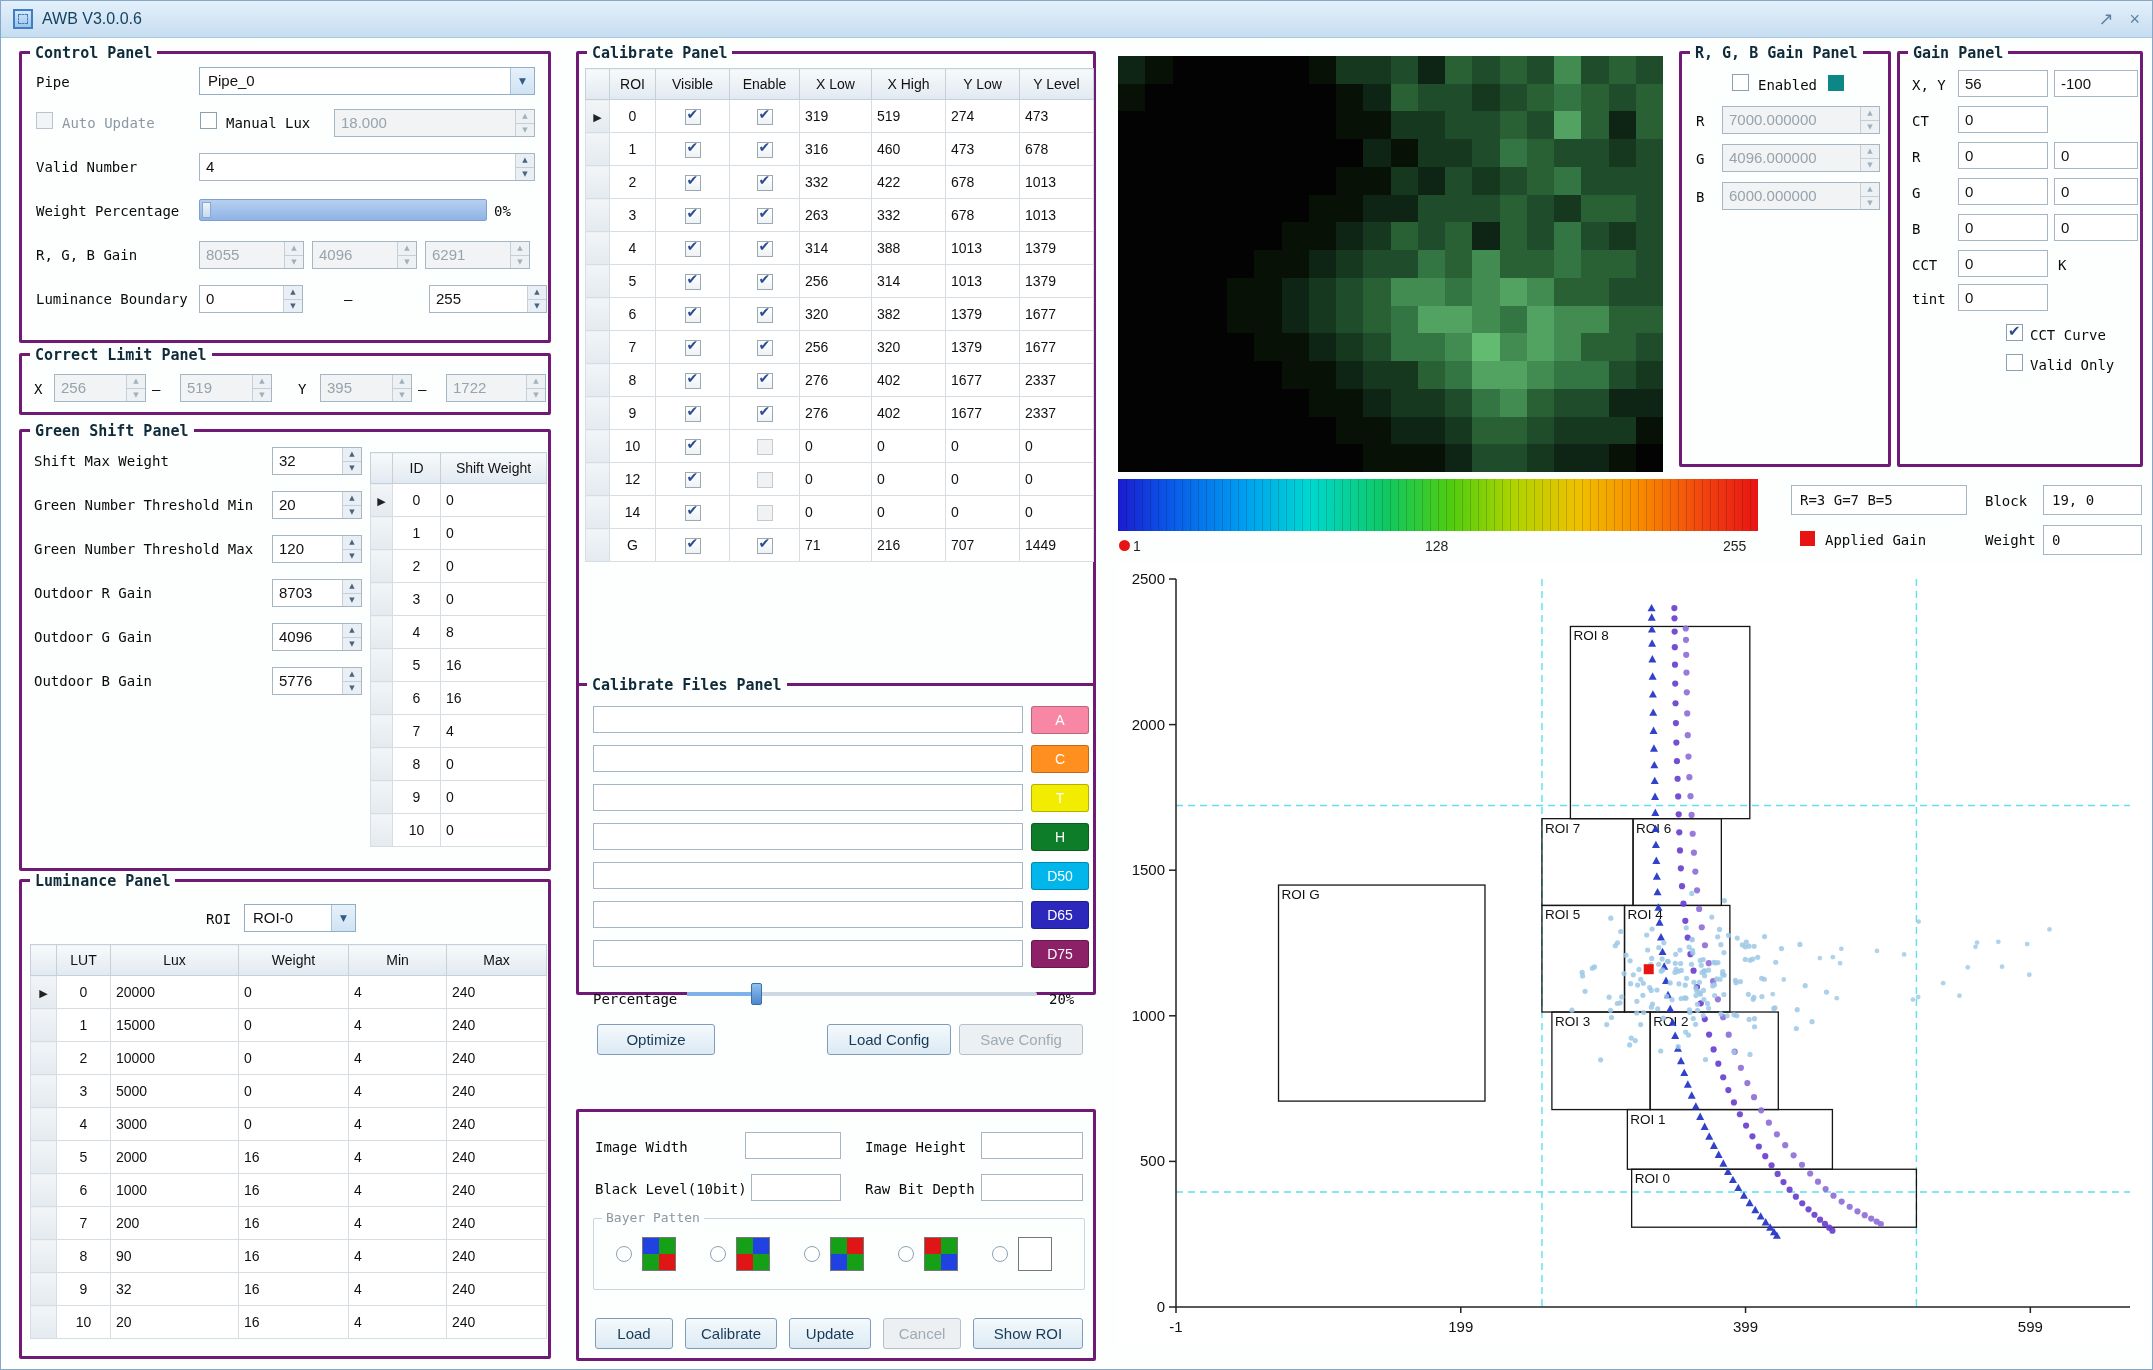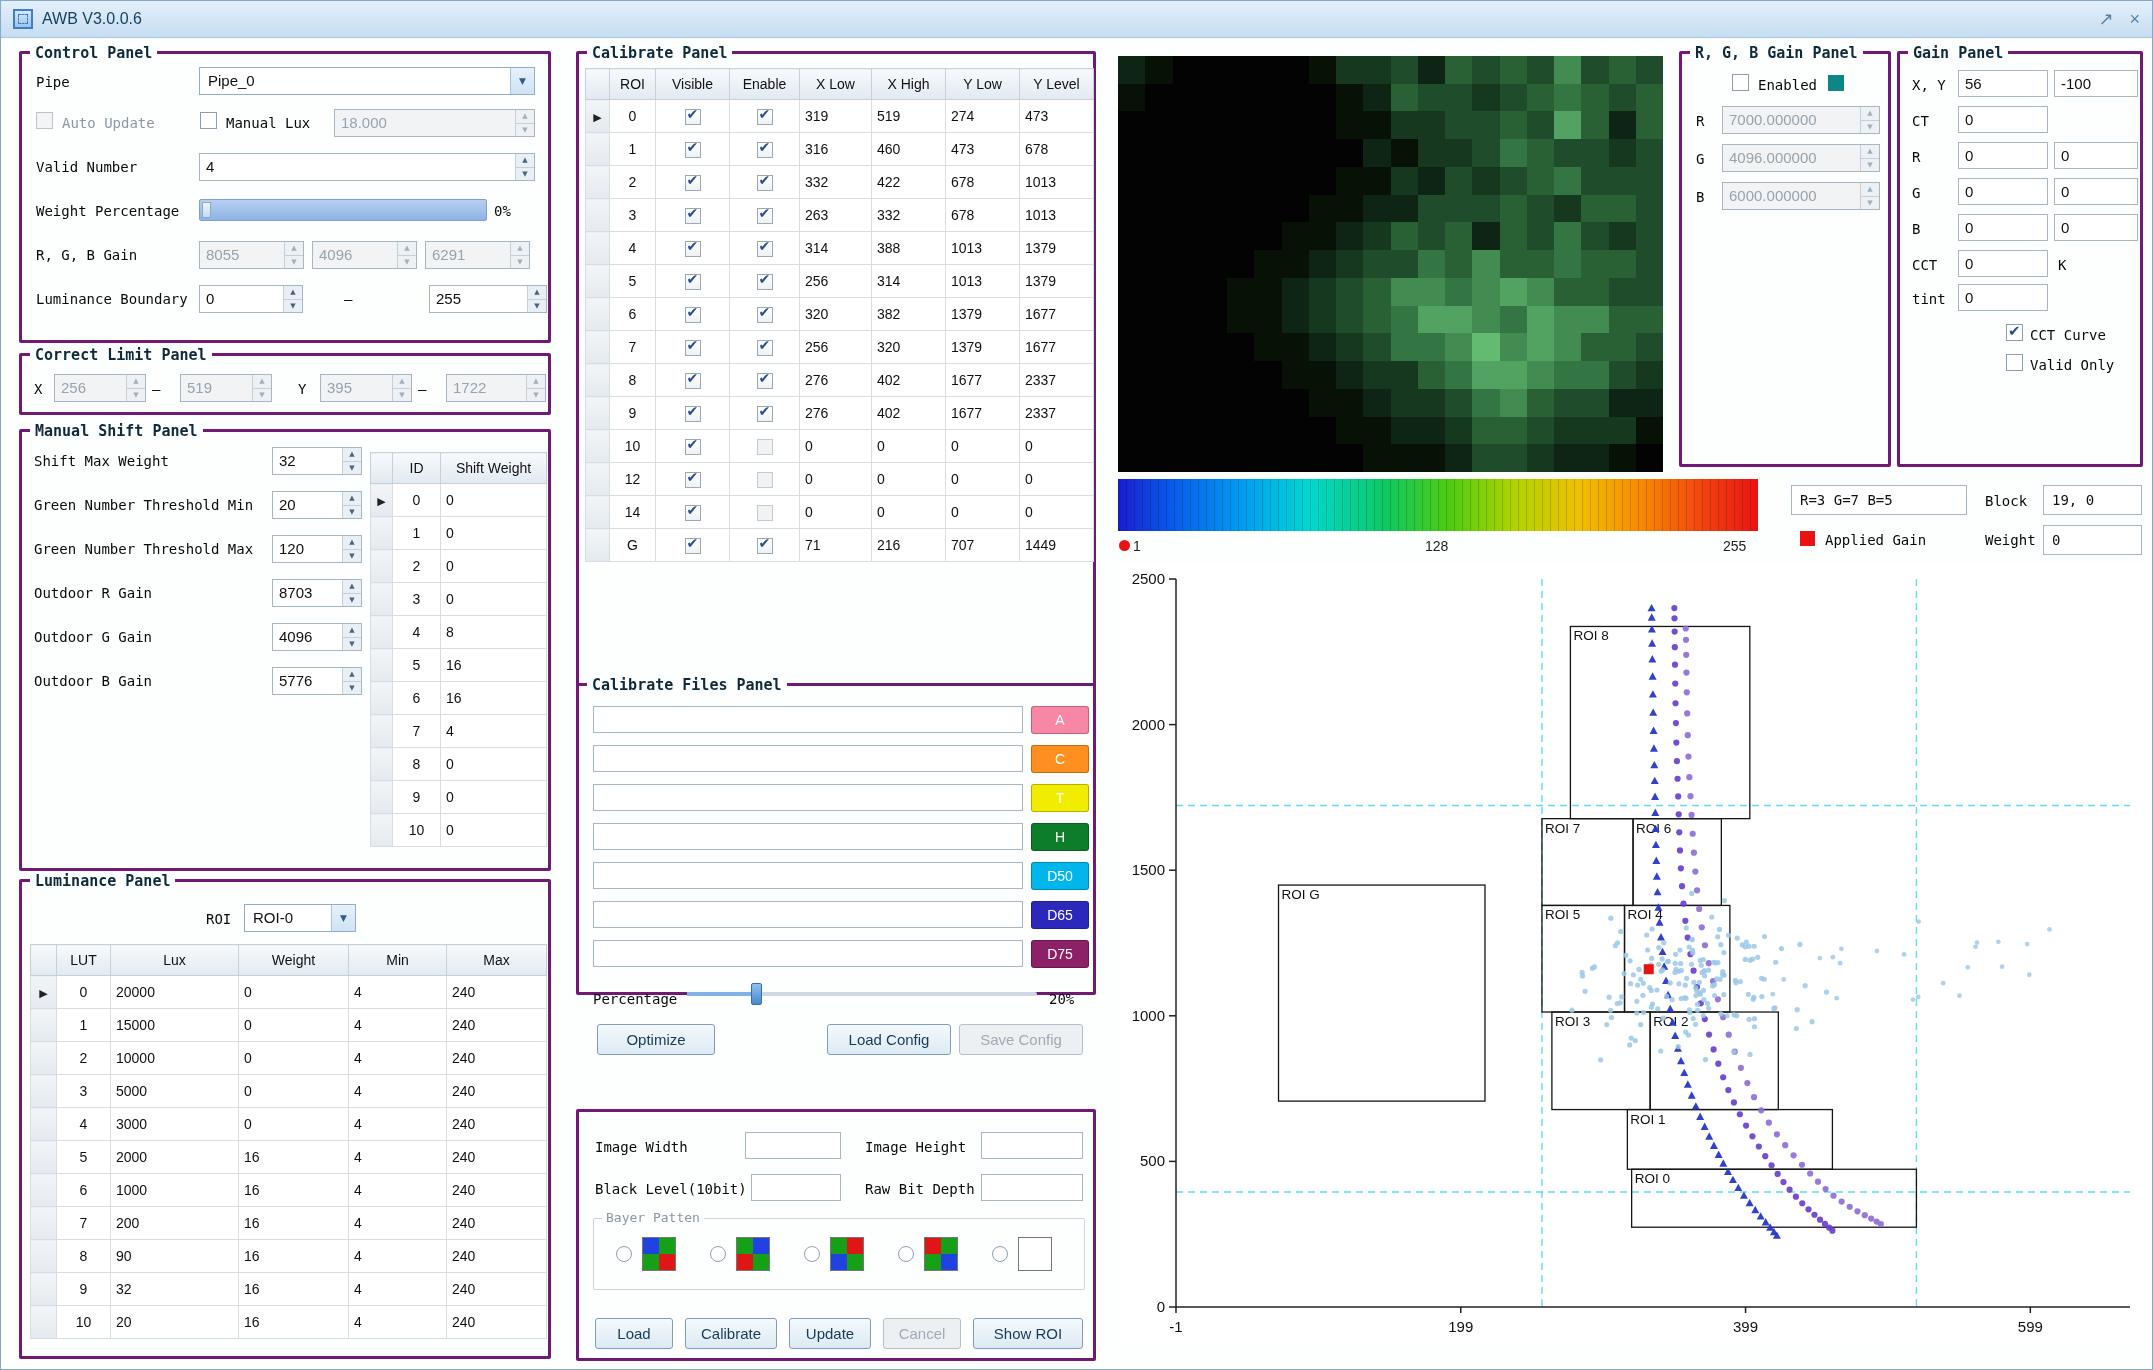--- a/index.html
+++ b/index.html
@@ -203,21 +203,21 @@
     <div class="spin dis" style="left:424px;top:18px;width:100px">
         <span class="sval">1722</span>
         <span class="sbtns">
           <i class="up"></i>
           <i class="dn"></i>
         </span>
       </div>
   </div>
 
   <div class="group" style="left:18px;top:428px;width:532px;height:442px">
-    <span class="gtitle">Manual Shift Panel</span>
+    <span class="gtitle">Green Shift Panel</span>
     <span class="lbl" style="left:12px;top:21px">Shift Max Weight</span>
     <div class="spin" style="left:250px;top:15px;width:90px">
         <span class="sval">32</span>
         <span class="sbtns">
           <i class="up"></i>
           <i class="dn"></i>
         </span>
       </div>
     <span class="lbl" style="left:12px;top:65px">Green Number Threshold Min</span>
     <div class="spin" style="left:250px;top:59px;width:90px">

